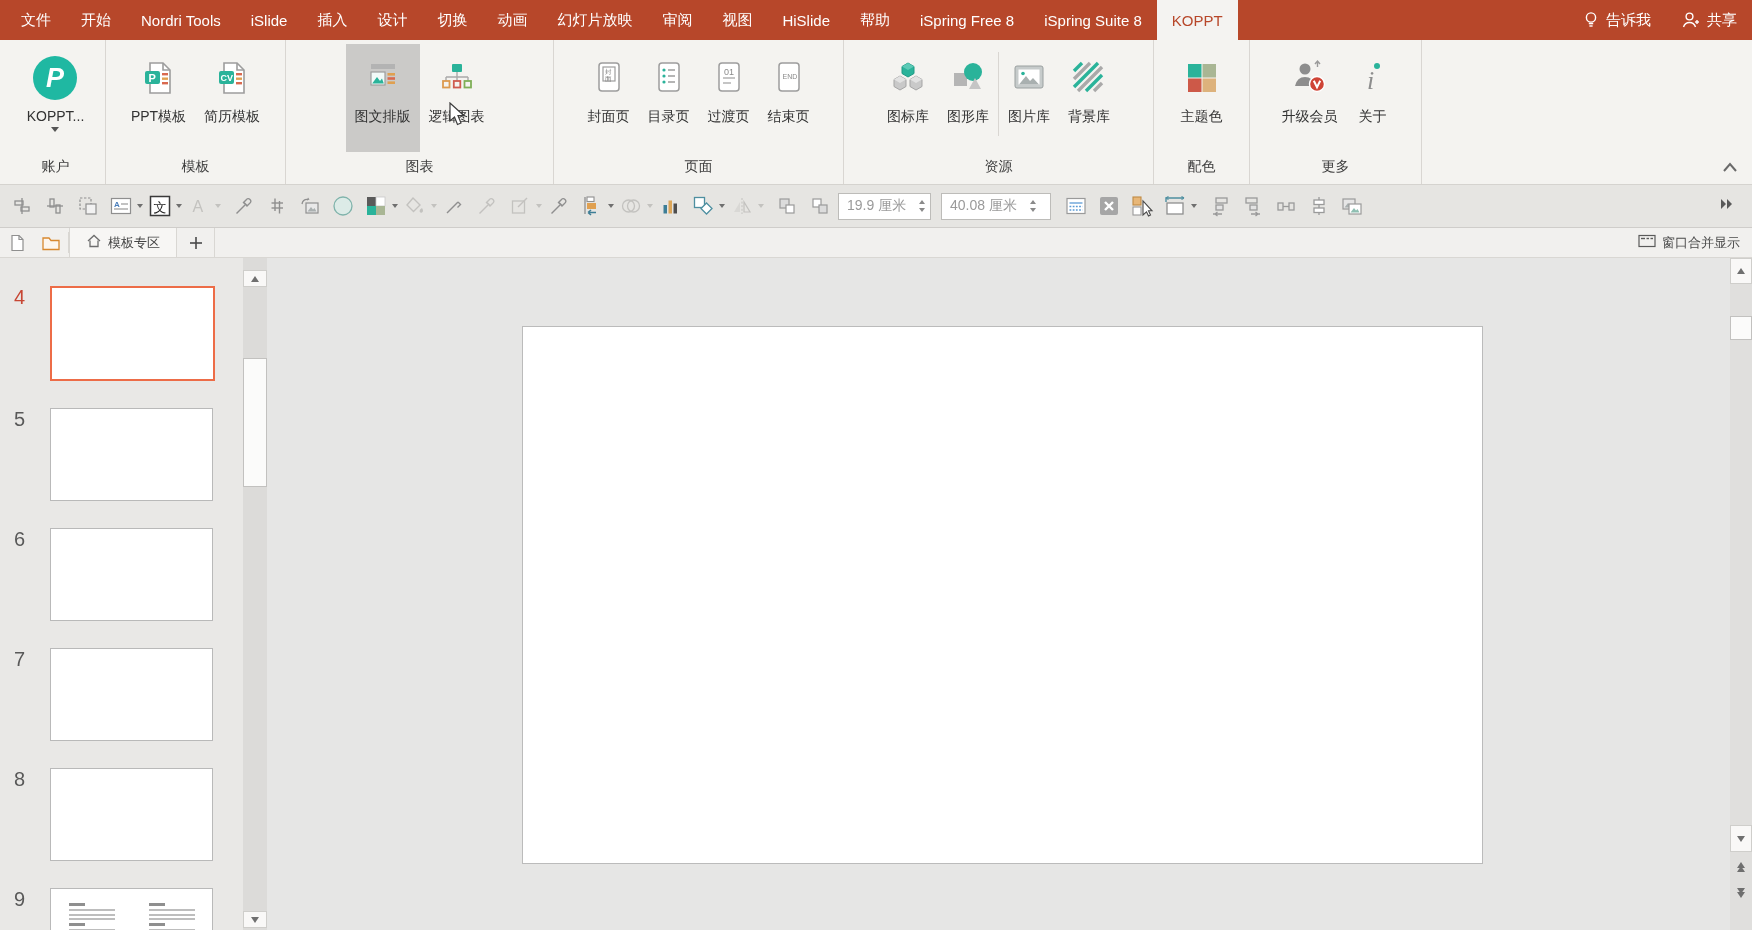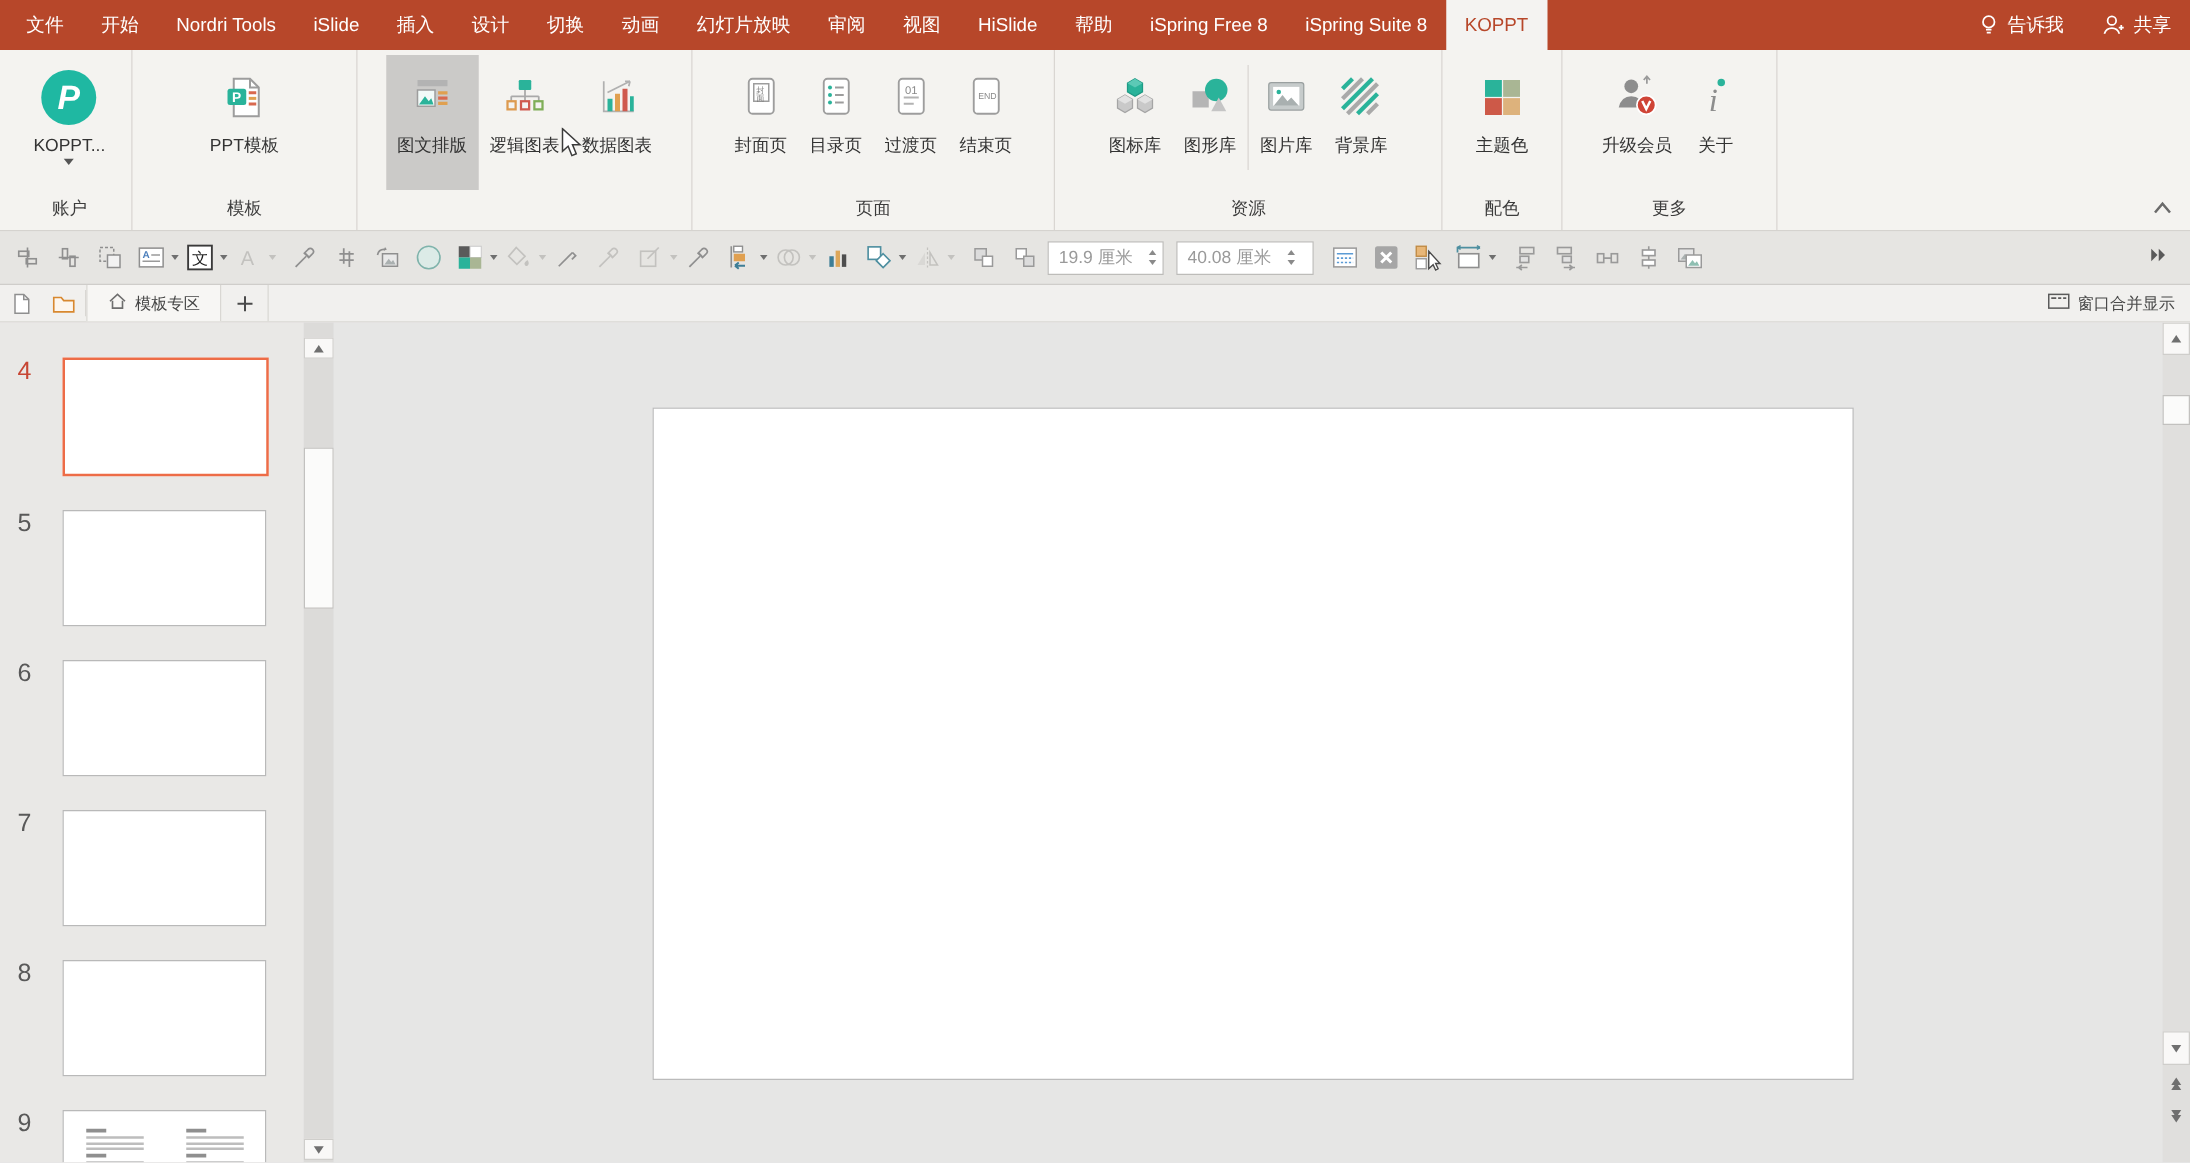--- a/index.html
+++ b/index.html
@@ -189,20 +189,34 @@
                 <path d="M24 4 v7 h7" fill="none" stroke="#9d9d9d" stroke-width="1.6"></path>
                 <rect x="6" y="12" width="15" height="13" rx="2" fill="#2ab39a"></rect>
                 <text x="9.5" y="22.5" font-size="11" font-weight="bold" fill="#fff">P</text>
                 <rect x="23" y="14" width="6" height="2.4" fill="#d9694f"></rect>
                 <rect x="23" y="18.5" width="6" height="2.4" fill="#e0a050"></rect>
                 <rect x="23" y="23" width="6" height="2.4" fill="#d9694f"></rect>
               </svg>
           </div>
           <div class="rlabel">PPT模板</div>
         </div>
+        <div class="rbtn">
+          <div class="ricon">
+            <svg width="38" height="38" viewBox="0 0 38 38">
+                <path d="M11 4 h13 l7 7 v23 h-20 z" fill="#fff" stroke="#9d9d9d" stroke-width="1.6"></path>
+                <path d="M24 4 v7 h7" fill="none" stroke="#9d9d9d" stroke-width="1.6"></path>
+                <rect x="6" y="12" width="15" height="13" rx="2" fill="#2ab39a"></rect>
+                <text x="7.5" y="22" font-size="9" font-weight="bold" fill="#fff">CV</text>
+                <rect x="23" y="14" width="6" height="2.4" fill="#d9694f"></rect>
+                <rect x="23" y="18.5" width="6" height="2.4" fill="#e0a050"></rect>
+                <rect x="23" y="23" width="6" height="2.4" fill="#d9694f"></rect>
+              </svg>
+          </div>
+          <div class="rlabel">简历模板</div>
+        </div>
       </div>
       <div class="rglabel">模板</div>
     </div>
 
     <div class="rgroup" style="width:268px">
       <div class="rbtns">
         <div class="rbtn hl">
           <div class="ricon">
             <svg width="38" height="38" viewBox="0 0 38 38">
                 <rect x="7" y="5" width="24" height="5" fill="#b3b3b3"></rect>
@@ -220,35 +234,22 @@
             <svg width="38" height="38" viewBox="0 0 38 38">
                 <rect x="14" y="5" width="10" height="8" rx="1" fill="#2ab39a"></rect>
                 <path d="M19 13 v5 M8 18 h22 M8 18 v4 M19 18 v4 M30 18 v4" fill="none" stroke="#a9a9a9" stroke-width="1.4"></path>
                 <rect x="5" y="22" width="6.5" height="6.5" fill="none" stroke="#dd9a4e" stroke-width="1.8"></rect>
                 <rect x="15.8" y="22" width="6.5" height="6.5" fill="none" stroke="#cf5a4e" stroke-width="1.8"></rect>
                 <rect x="26.5" y="22" width="6.5" height="6.5" fill="none" stroke="#7fae57" stroke-width="1.8"></rect>
               </svg>
           </div>
           <div class="rlabel">逻辑图表</div>
         </div>
-        <div class="rbtn">
-          <div class="ricon">
-            <svg width="38" height="38" viewBox="0 0 38 38">
-                <path d="M8 6 v24 h24" fill="none" stroke="#b0b0b0" stroke-width="1.4"></path>
-                <rect x="11" y="20" width="4" height="10" fill="#2ab39a"></rect>
-                <rect x="17" y="16" width="4" height="14" fill="#e0a050"></rect>
-                <rect x="23" y="12" width="4" height="18" fill="#cf5a4e"></rect>
-                <rect x="29" y="18" width="3" height="12" fill="#2ab39a"></rect>
-                <path d="M11 15 L29 6" fill="none" stroke="#b0b0b0" stroke-width="1.4"></path>
-                <path d="M29 6 l-4 0 M29 6 l-1 4" fill="none" stroke="#b0b0b0" stroke-width="1.4"></path>
-              </svg>
-          </div>
-          <div class="rlabel">数据图表</div>
-        </div>
-      </div>
+      </div>
+      <div class="rglabel">图表</div>
     </div>
 
     <div class="rgroup" style="width:290px">
       <div class="rbtns">
         <div class="rbtn">
           <div class="ricon">
             <svg width="36" height="38" viewBox="0 0 36 38">
                 <rect x="8" y="4" width="20" height="28" rx="3" fill="#fff" stroke="#9d9d9d" stroke-width="1.5"></rect>
                 <rect x="12" y="8" width="12" height="14" fill="none" stroke="#9d9d9d" stroke-width="1.2"></rect>
                 <text x="14" y="15" font-size="6.5" fill="#777">封</text>

